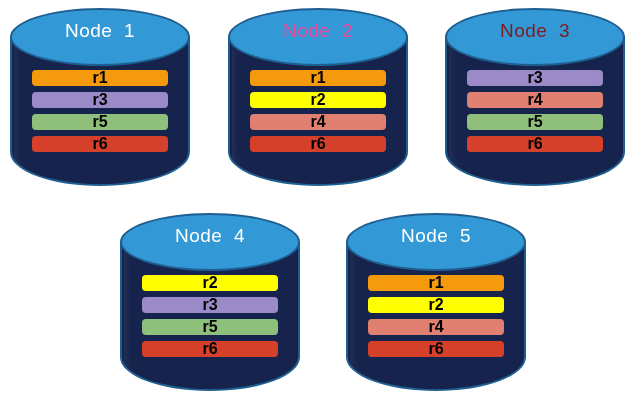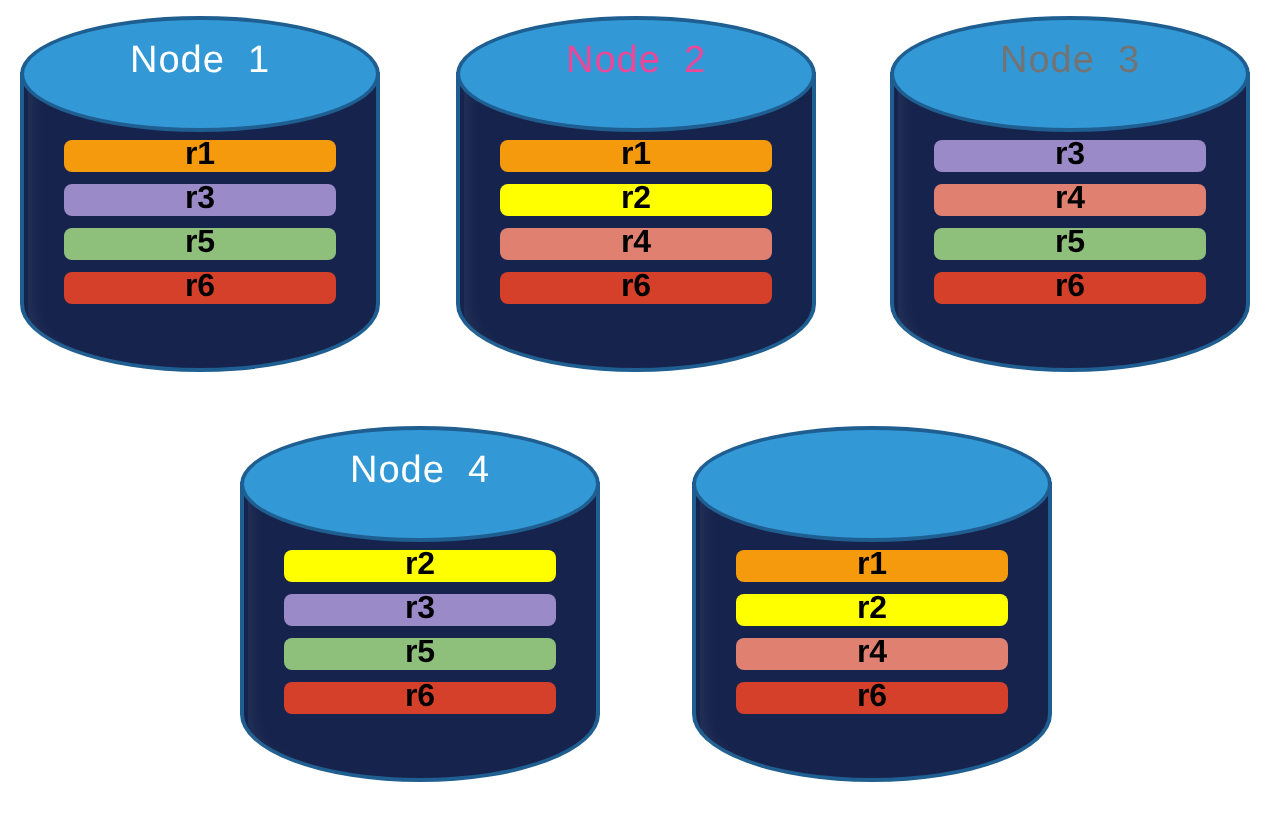--- a/index.html
+++ b/index.html
@@ -121,21 +121,21 @@
         <div class="replica" style="background: rgb(245, 154, 12); color: rgb(0, 0, 0);">r1</div>
         <div class="replica" style="background: rgb(255, 255, 0); color: rgb(0, 0, 0);">r2</div>
         <div class="replica" style="background: rgb(224, 128, 112); color: rgb(0, 0, 0);">r4</div>
         <div class="replica" style="background: rgb(212, 64, 42); color: rgb(0, 0, 0);">r6</div>
       </div>
     </div>
     <div class="node" style="left: 445px; top: 8px;">
       <div class="cyl-body" style="background: rgb(22, 36, 77); border-color: rgb(31, 94, 144);"></div>
       <div class="cyl-shadow"></div>
       <div class="cyl-top" style="background: rgb(51, 153, 214); border-color: rgb(31, 94, 144);"></div>
-      <div class="node-label" style="color: #737373;">Node  3</div>
+      <div class="node-label" style="color: #7f1d1d;">Node  3</div>
       <div class="replicas">
         <div class="replica" style="background: rgb(154, 138, 200); color: rgb(0, 0, 0);">r3</div>
         <div class="replica" style="background: rgb(224, 128, 112); color: rgb(0, 0, 0);">r4</div>
         <div class="replica" style="background: rgb(142, 192, 124); color: rgb(0, 0, 0);">r5</div>
         <div class="replica" style="background: rgb(212, 64, 42); color: rgb(0, 0, 0);">r6</div>
       </div>
     </div>
     <div class="node" style="left: 120px; top: 213px; padding-left: 12px;">
       <div class="cyl-body" style="background: rgb(22, 36, 77); border-color: rgb(31, 94, 144);"></div>
       <div class="cyl-shadow"></div>
@@ -145,20 +145,21 @@
         <div class="replica" style="background: rgb(255, 255, 0); color: rgb(0, 0, 0);">r2</div>
         <div class="replica" style="background: rgb(154, 138, 200); color: rgb(0, 0, 0);">r3</div>
         <div class="replica" style="background: rgb(142, 192, 124); color: rgb(0, 0, 0);">r5</div>
         <div class="replica" style="background: rgb(212, 64, 42); color: rgb(0, 0, 0);">r6</div>
       </div>
     </div>
     <div class="node" style="left: 346px; top: 213px;">
       <div class="cyl-body" style="background: rgb(22, 36, 77); border-color: rgb(31, 94, 144);"></div>
       <div class="cyl-shadow"></div>
       <div class="cyl-top" style="background: rgb(51, 153, 214); border-color: rgb(31, 94, 144);"></div>
+      <div class="node-label" style="color: rgb(255, 255, 255);">Node  5</div>
       <div class="replicas">
         <div class="replica" style="background: rgb(245, 154, 12); color: rgb(0, 0, 0);">r1</div>
         <div class="replica" style="background: rgb(255, 255, 0); color: rgb(0, 0, 0);">r2</div>
         <div class="replica" style="background: rgb(224, 128, 112); color: rgb(0, 0, 0);">r4</div>
         <div class="replica" style="background: rgb(212, 64, 42); color: rgb(0, 0, 0);">r6</div>
       </div>
     </div>
   </div>
 
 </body></html>

